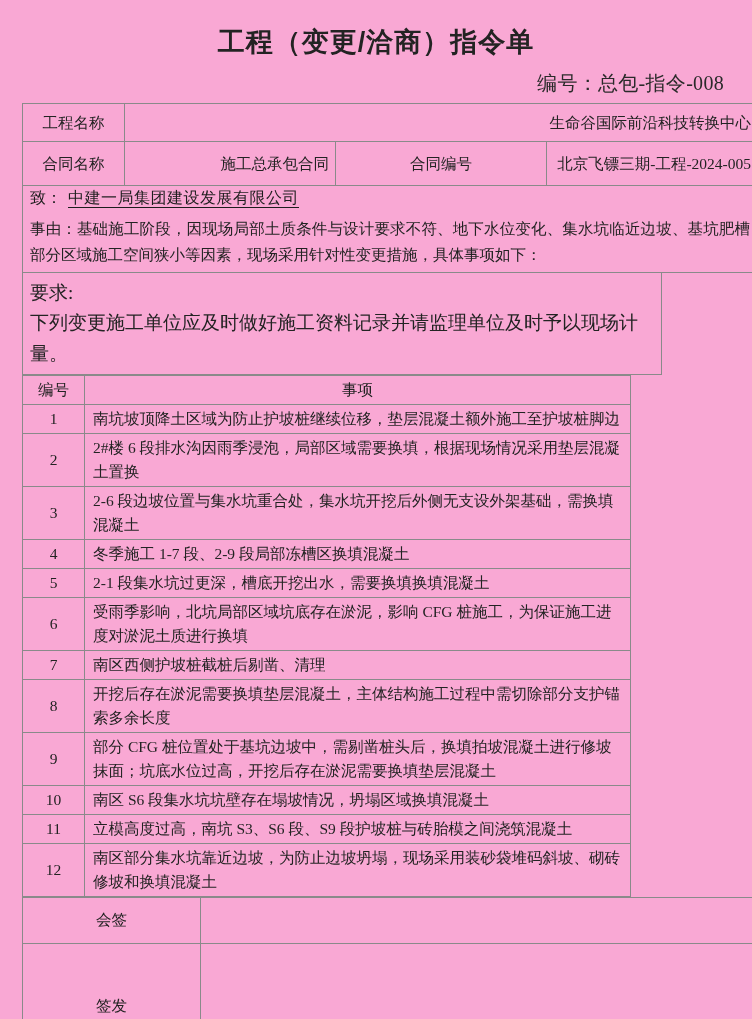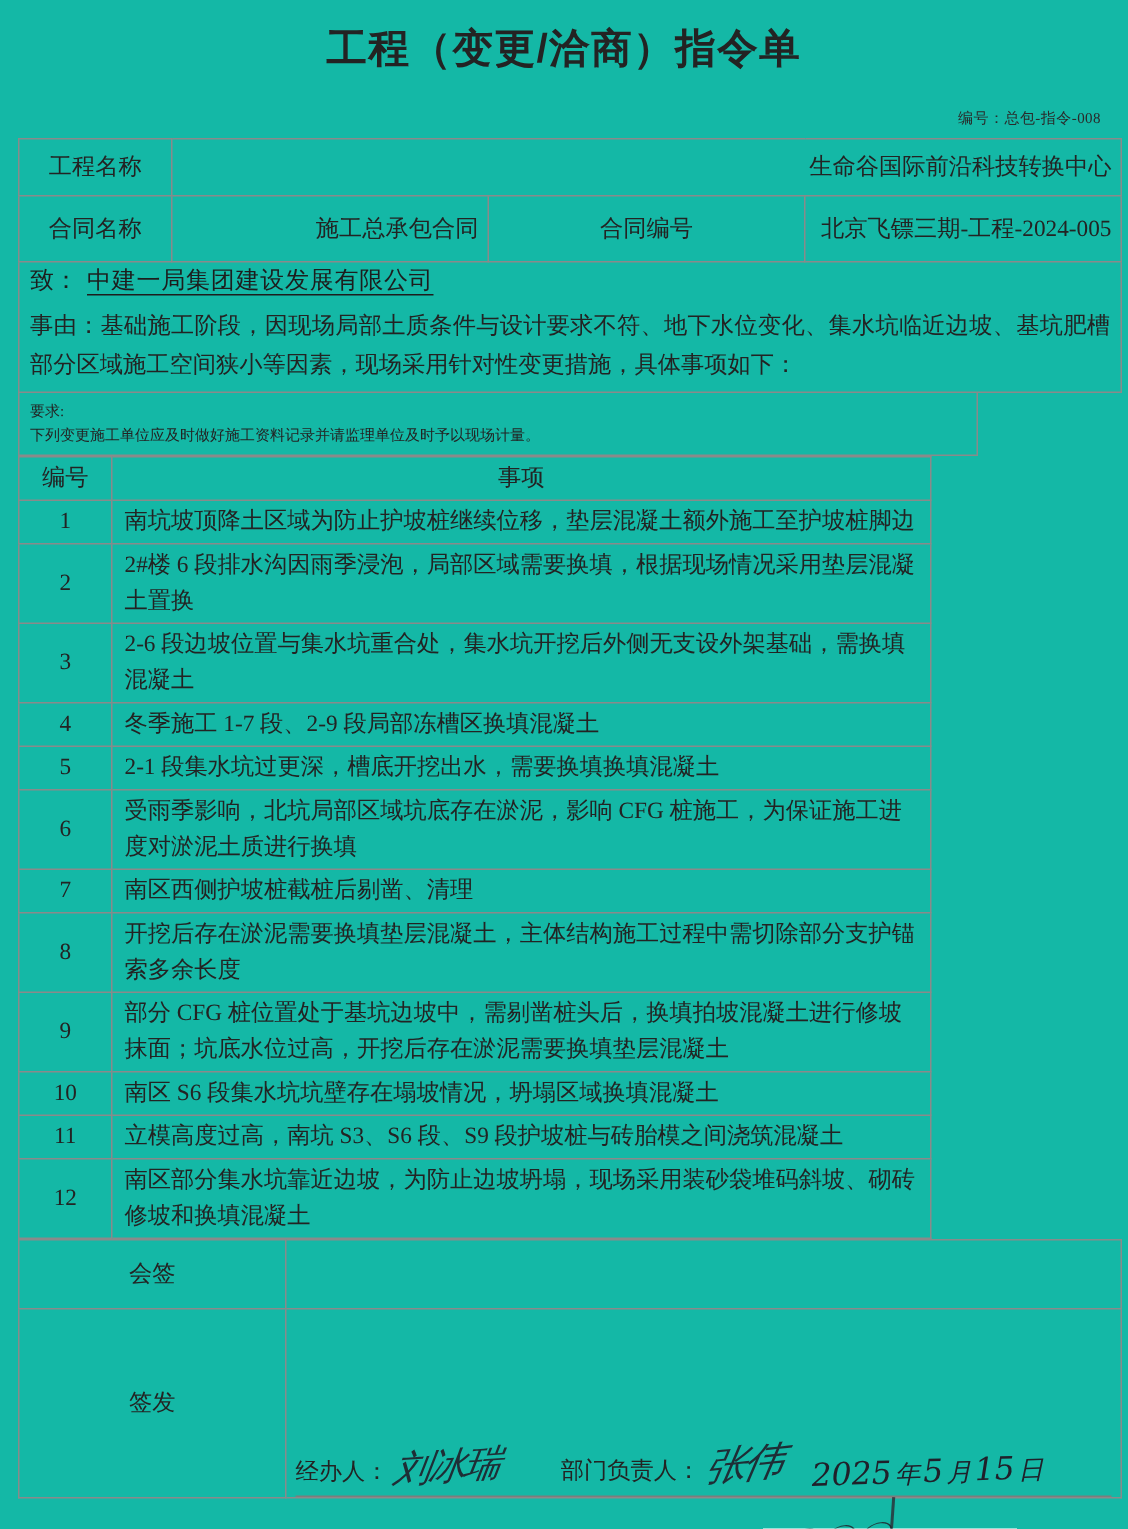--- a/index.html
+++ b/index.html
@@ -9,42 +9,42 @@
   }
   body {
     width: 752px; height: 1019px;
     font-family: "Liberation Serif", "DejaVu Serif", serif;
     color: #1d1d1d;
     position: relative;
     overflow: hidden;
   }
   .page {
     width: 752px; height: 1019px;
-    background: #14b8a6;
+    background: #f9a8d4;
     position: relative;
-    padding: 4px;
+    padding: 14px;
   }
 
   
   .doc-title {
     text-align: center;
     font-family: "Liberation Sans", "DejaVu Sans", sans-serif;
     font-weight: bold;
     font-size: 27px;
     letter-spacing: 1px;
     color: #232323;
     padding-top: 10px;
     line-height: 1.35;
   }
 
   .doc-number-line {
     text-align: right;
-    font-size: 10px;
+    font-size: 20px;
     padding-right: 14px;
-    margin-top: 22px;
+    margin-top: 10px;
     margin-bottom: 6px;
     color: #2a2a2a;
     letter-spacing: 0.3px;
   }
 
   
   .frame {
     margin: 0 8px;
     border-collapse: collapse;
     width: 736px;
@@ -65,21 +65,21 @@
   .h-46 { height: 44px; }
 
   
   .body-block {
     margin: 0 8px;
     width: 640px;
     border-left: 1px solid #8a8a8a;
     border-right: 1px solid #8a8a8a;
     border-bottom: 1px solid #8a8a8a;
     padding: 5px 7px 4px 7px;
-    font-size: 10px;
+    font-size: 19px;
     line-height: 1.62;
     color: #232323;
   }
   .to-line {
     padding: 2px 7px 4px 7px;
     font-size: 16px;
     margin: 0 8px;
     width: 736px;
     border-left: 1px solid #8a8a8a;
     border-right: 1px solid #8a8a8a;

